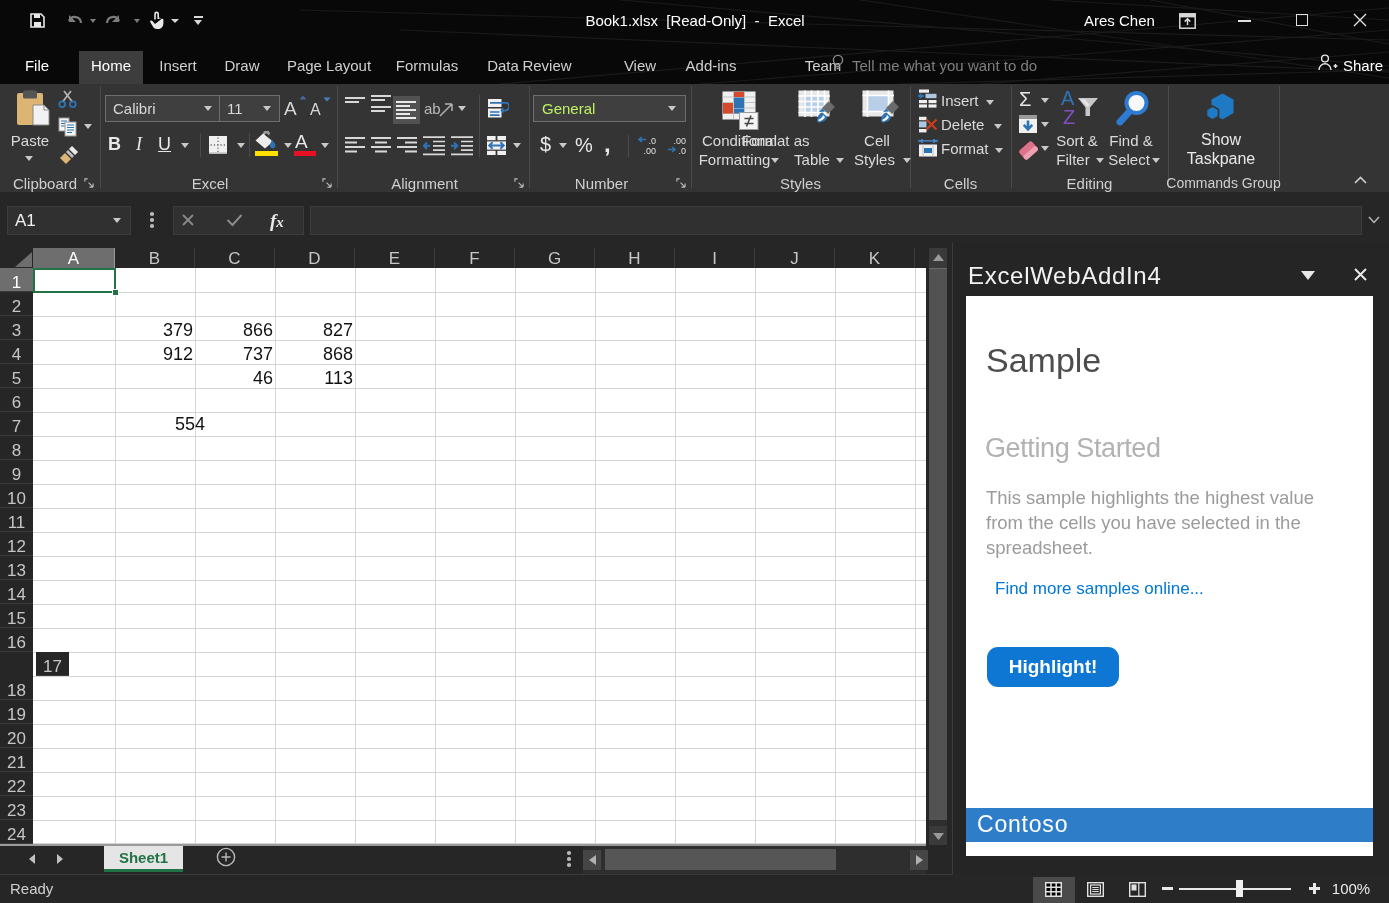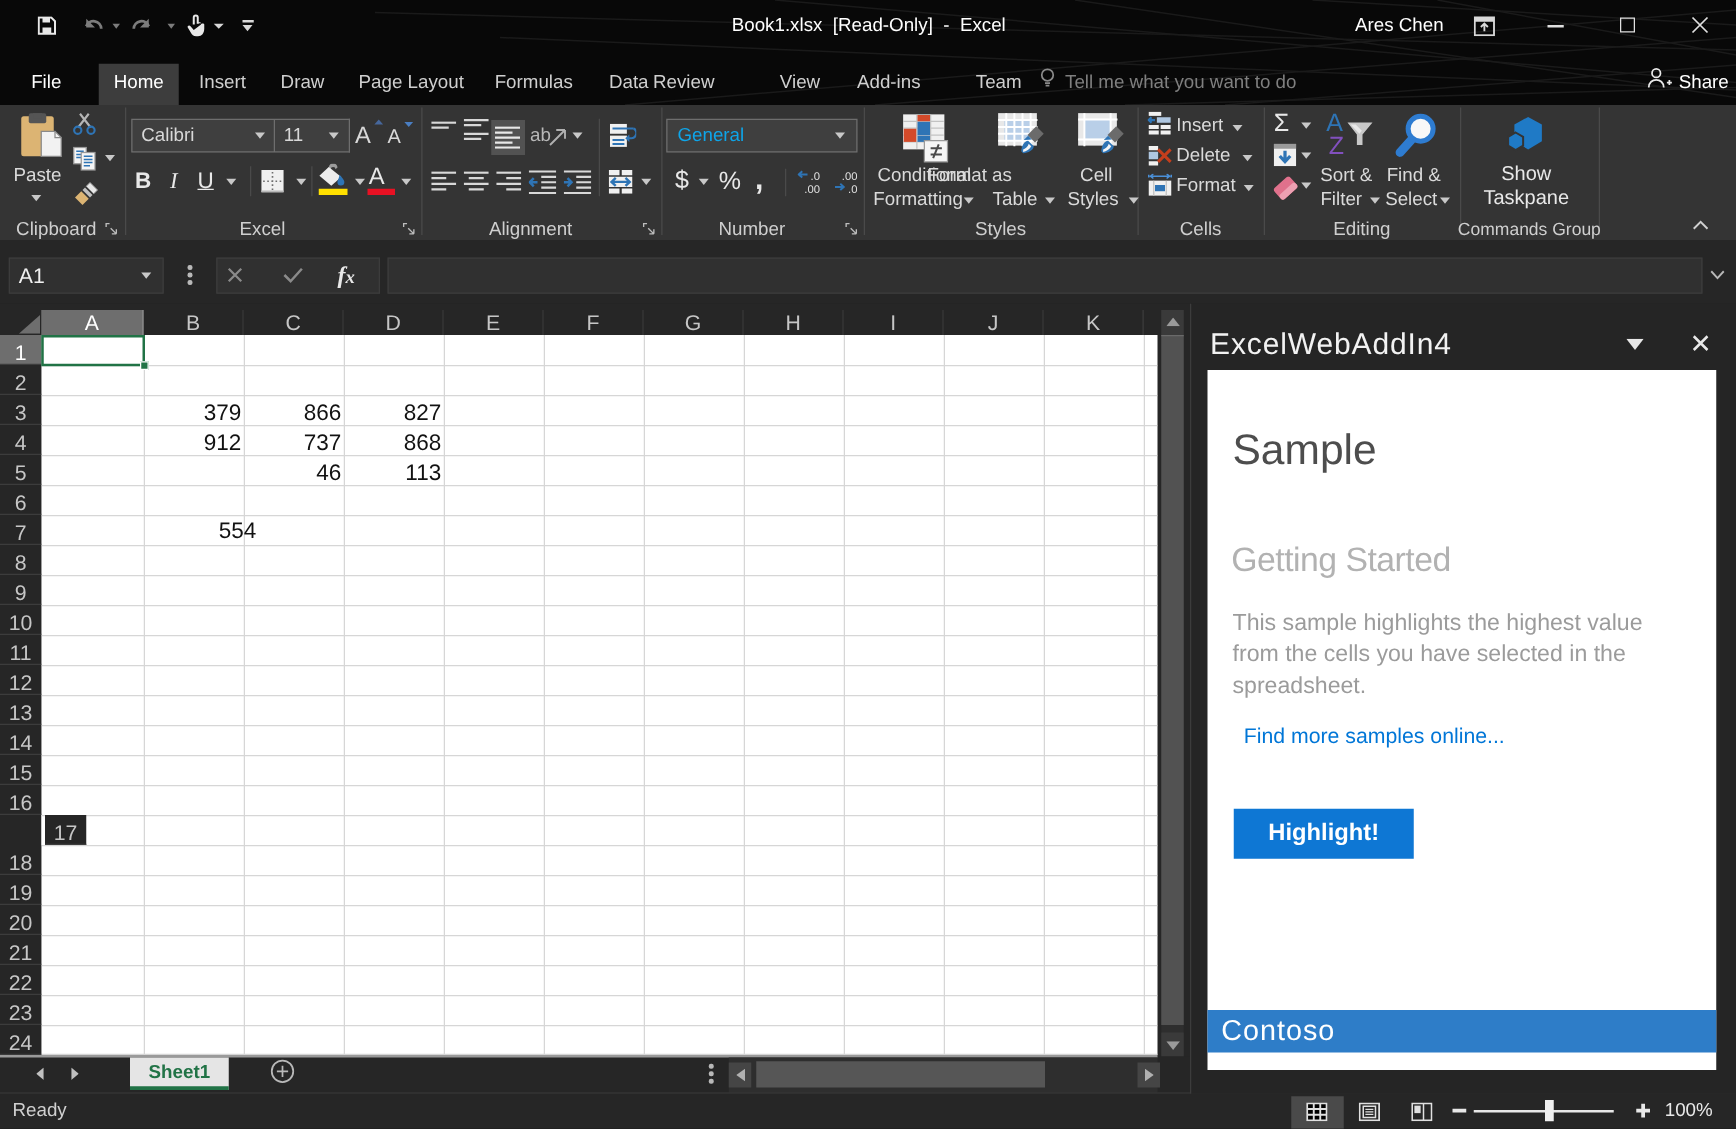--- a/index.html
+++ b/index.html
@@ -80,21 +80,21 @@
   <div class="tab" style="left:14px;width:46px;color:#fff;">File</div>
   <div class="tab" style="left:79px;width:64px;color:#fff;">Home</div>
   <div class="tab" style="left:152px;width:52px;">Insert</div>
   <div class="tab" style="left:216px;width:52px;">Draw</div>
   <div class="tab" style="left:285px;width:88px;">Page Layout</div>
   <div class="tab" style="left:391px;width:72px;">Formulas</div>
   <div class="tab" style="left:481px;width:44px;">Data</div>
   <div class="tab" style="left:519px;width:56px;">Review</div>
   <div class="tab" style="left:618px;width:44px;">View</div>
   <div class="tab" style="left:680px;width:62px;">Add-ins</div>
-  <div class="tab" style="left:776px;width:46px;">Team</div>
+  <div class="tab" style="left:800px;width:46px;">Team</div>
 
   <svg class="ic" style="left:831px;top:54px;" width="14" height="17" viewBox="0 0 14 17">
     <circle cx="7" cy="6" r="4.6" fill="none" stroke="#8a8a8a" stroke-width="1.4"></circle>
     <path d="M5 12.5 h4 M5.5 14.5 h3" stroke="#8a8a8a" stroke-width="1.3"></path>
   </svg>
   <div class="abs" style="left:852px;top:51px;height:33px;line-height:29px;color:#7f7f7f;font-size:15px;">Tell me what you want to do</div>
 
   <svg class="ic" style="left:1317px;top:53px;" width="21" height="19" viewBox="0 0 21 19">
     <circle cx="8" cy="5.5" r="3.4" fill="none" stroke="#e8e8e8" stroke-width="1.4"></circle>
     <path d="M2 17 c0-4 3-6.2 6-6.2 s6 2.2 6 6.2" fill="none" stroke="#e8e8e8" stroke-width="1.4"></path>
@@ -253,21 +253,21 @@
   <svg class="ic" style="left:487px;top:136px;" width="19" height="19" viewBox="0 0 19 19">
     <rect x="0" y="0" width="8.6" height="4.2" fill="#f0f0f0"></rect>
     <rect x="10.4" y="0" width="8.6" height="4.2" fill="#f0f0f0"></rect>
     <rect x="0" y="14.8" width="8.6" height="4.2" fill="#f0f0f0"></rect>
     <rect x="10.4" y="14.8" width="8.6" height="4.2" fill="#f0f0f0"></rect>
     <rect x="0" y="5.4" width="19" height="8.2" fill="#f0f0f0"></rect>
     <path d="M2.6 9.5 H16.4 M5.6 6.3 L2.2 9.5 L5.6 12.7 M13.4 6.3 L16.8 9.5 L13.4 12.7" stroke="#2e74b5" stroke-width="1.9" fill="none"></path>
   </svg>
   <div class="caret" style="left:513px;top:143px;"></div>
 
-  <div class="abs" style="left:533px;top:95px;width:153px;height:27px;background:#3f3f3f;border:1px solid #6e6e6e;color:#0ea5e9;font-size:15px;line-height:25px;padding-left:8px;">General</div>
+  <div class="abs" style="left:533px;top:95px;width:153px;height:27px;background:#3f3f3f;border:1px solid #6e6e6e;color:#bef264;font-size:15px;line-height:25px;padding-left:8px;">General</div>
   <div class="caret" style="left:668px;top:106px;"></div>
   <div class="rtext" style="left:540px;top:133px;font-size:20px;color:#e8e8e8;">$</div>
   <div class="caret" style="left:559px;top:143px;"></div>
   <div class="rtext" style="left:575px;top:134px;font-size:20px;color:#e8e8e8;">%</div>
   <div class="rtext" style="left:604px;top:130px;font-size:24px;font-weight:bold;color:#e8e8e8;">,</div>
   <div class="abs" style="left:628px;top:135px;width:1px;height:22px;background:#4a4a4a;"></div>
   <svg class="ic" style="left:638px;top:136px;" width="18" height="19" viewBox="0 0 18 19">
     <text x="18" y="8" font-size="9" fill="#e0e0e0" text-anchor="end" font-family="Liberation Sans">.0</text>
     <text x="18" y="18" font-size="9" fill="#e0e0e0" text-anchor="end" font-family="Liberation Sans">.00</text>
     <path d="M8 3.5 L1 3.5 M3.8 1 L1 3.5 L3.8 6" stroke="#2e74b5" stroke-width="1.6" fill="none"></path>
@@ -575,17 +575,17 @@
     </svg>
   <svg class="ic" style="left:1354px;top:268px;" width="13" height="13" viewBox="0 0 13 13">
       <path d="M1 1 L12 12 M12 1 L1 12" stroke="#e8e8e8" stroke-width="2"></path>
     </svg>
 
   <div class="abs" style="left:966px;top:296px;width:407px;height:560px;background:#ffffff;"></div>
   <div class="abs" style="left:986px;top:341px;color:#4d4d4d;font-size:34px;">Sample</div>
   <div class="abs" style="left:985px;top:433px;color:#b2b2b2;font-size:27px;letter-spacing:-0.4px;">Getting Started</div>
   <div class="abs" style="left:986px;top:485px;width:348px;color:#9b9b9b;font-size:18.5px;line-height:25px;">This sample highlights the highest value from the cells you have selected in the spreadsheet.</div>
   <div class="abs" style="left:995px;top:579px;color:#0076d7;font-size:17px;">Find more samples online...</div>
-  <div class="abs" style="left:987px;top:647px;width:144px;height:40px;background:#0e77d4;color:#ffffff;font-size:19px;font-weight:bold;text-align:center;line-height:40px;">Highlight!</div>
+  <div class="abs" style="left:987px;top:647px;width:132px;height:40px;background:#0e77d4;color:#ffffff;font-size:19px;font-weight:bold;text-align:center;line-height:40px;border-radius:11px;">Highlight!</div>
   <div class="abs" style="left:966px;top:808px;width:407px;height:34px;background:#2e7dc8;"></div>
   <div class="abs" style="left:977px;top:811px;color:#ffffff;font-size:23px;letter-spacing:0.8px;">Contoso</div>
 
 </div>
 
 </body></html>

